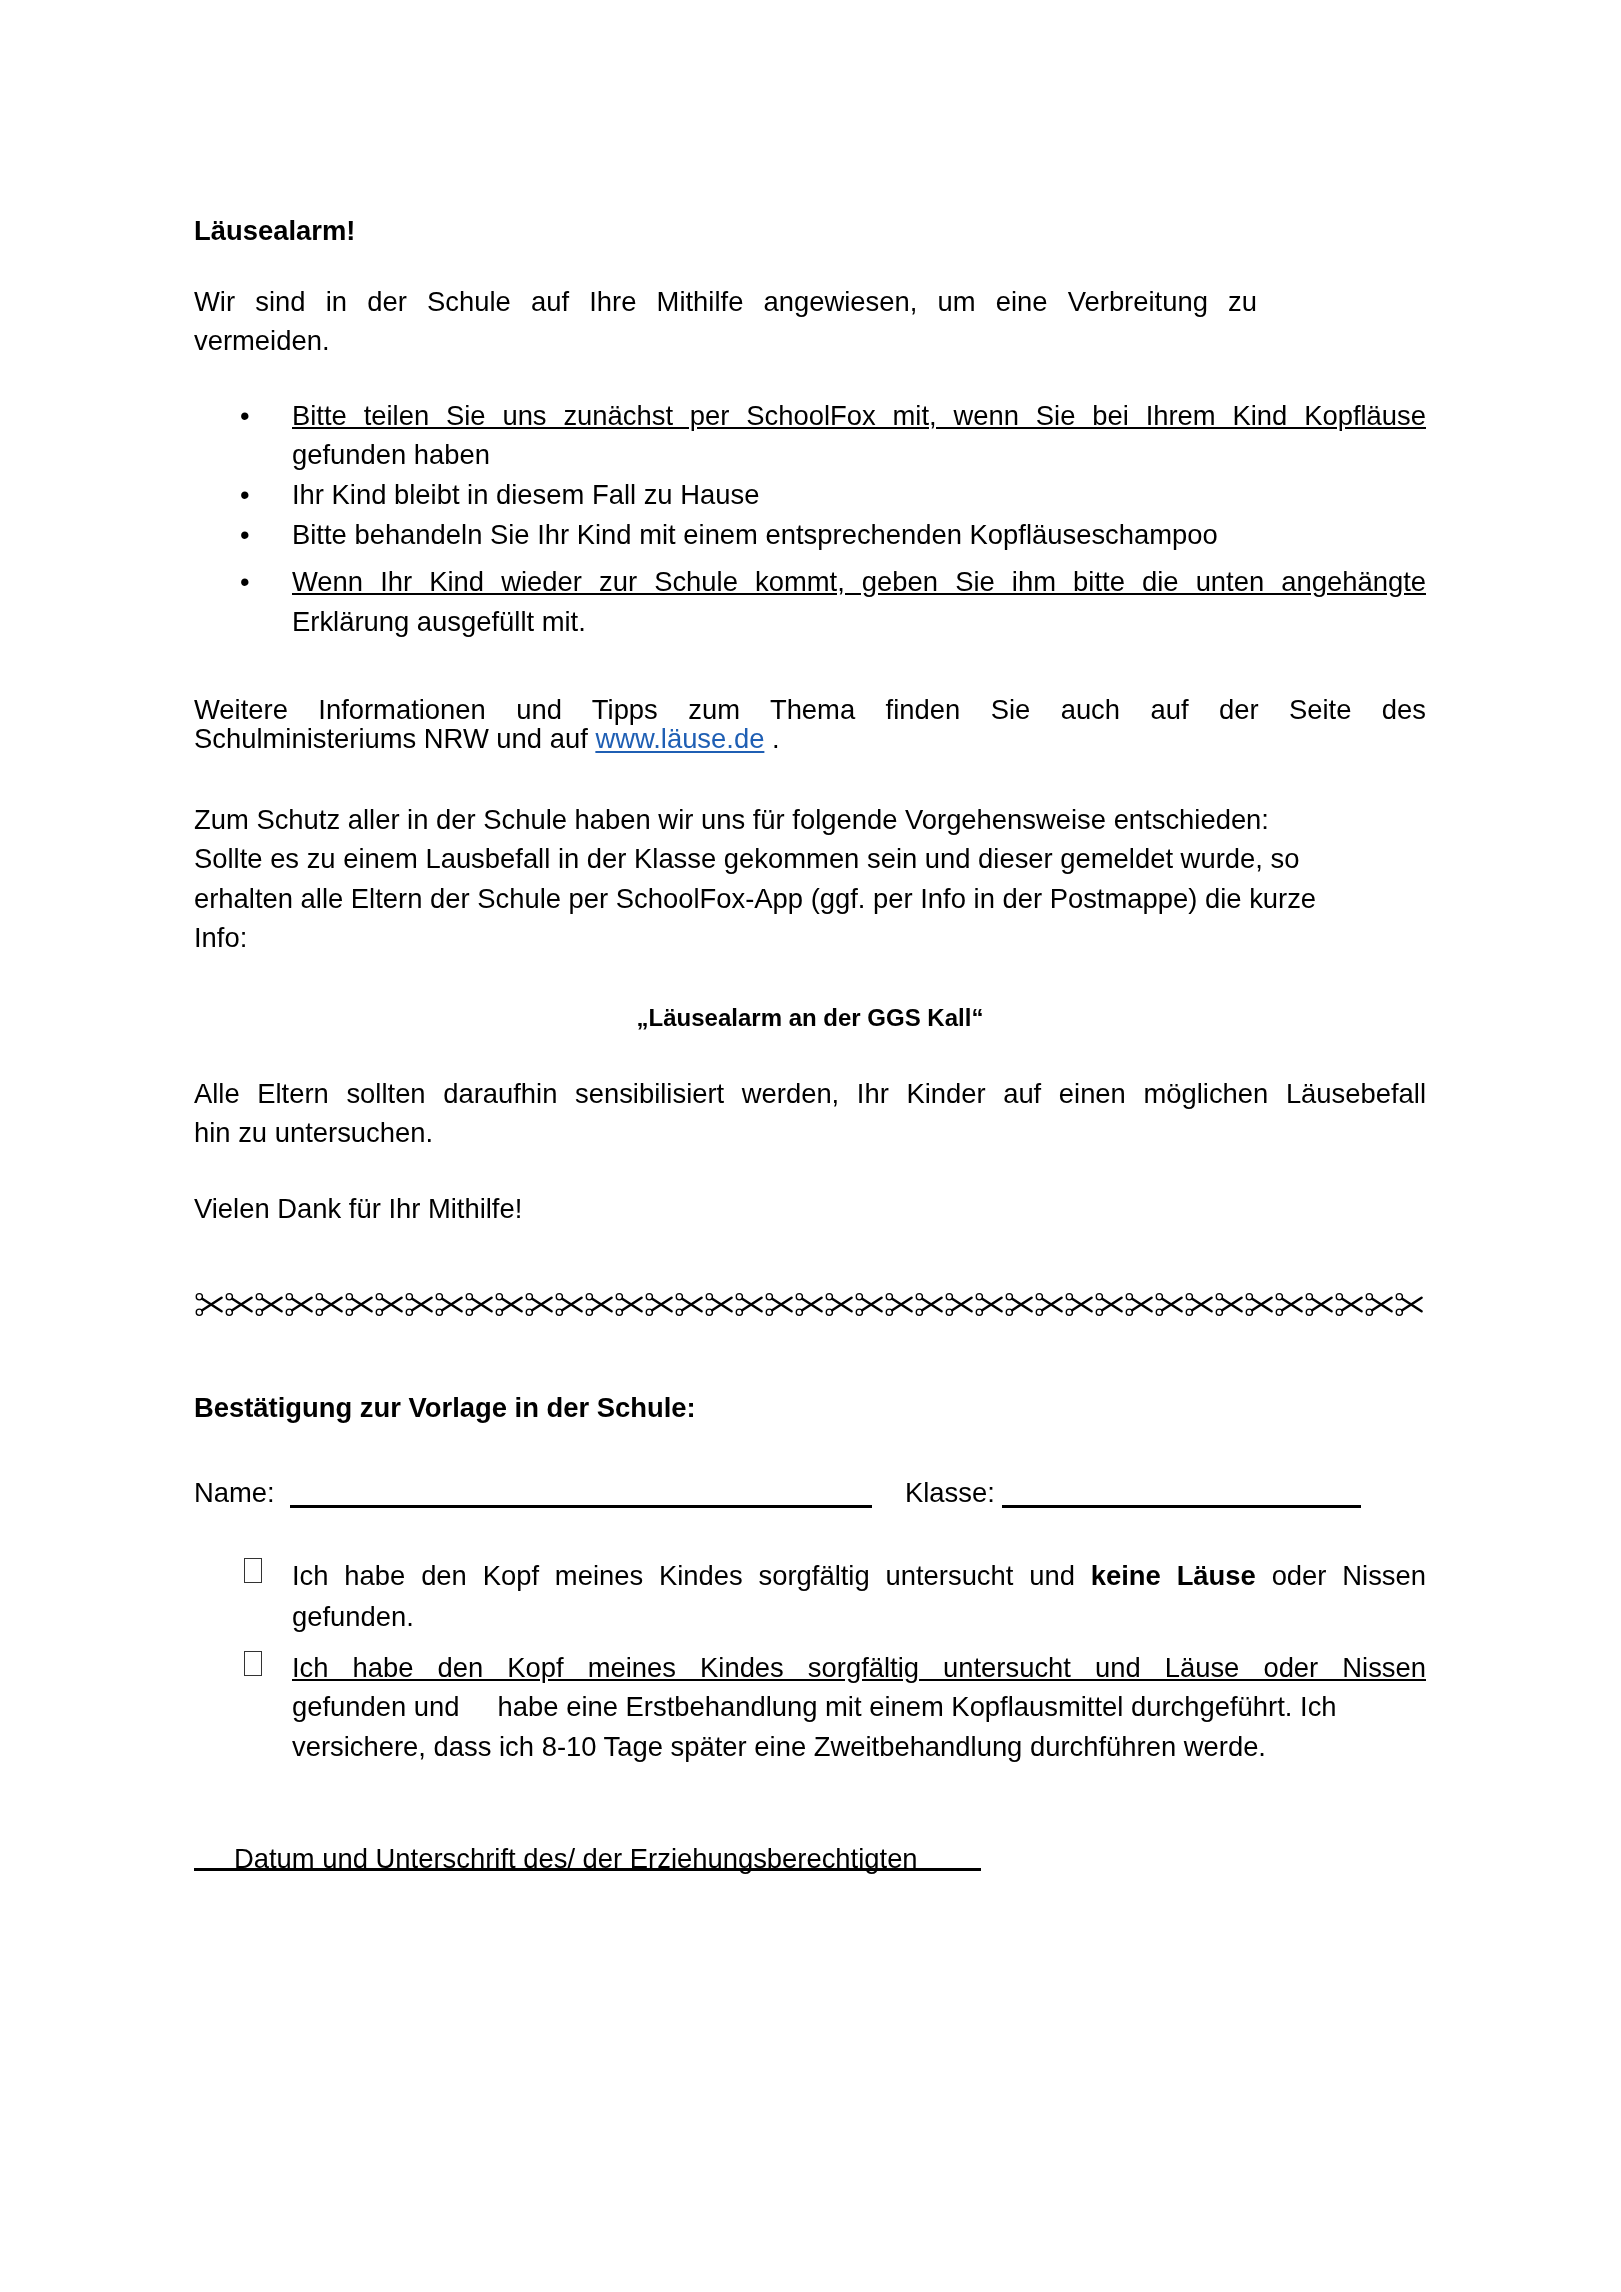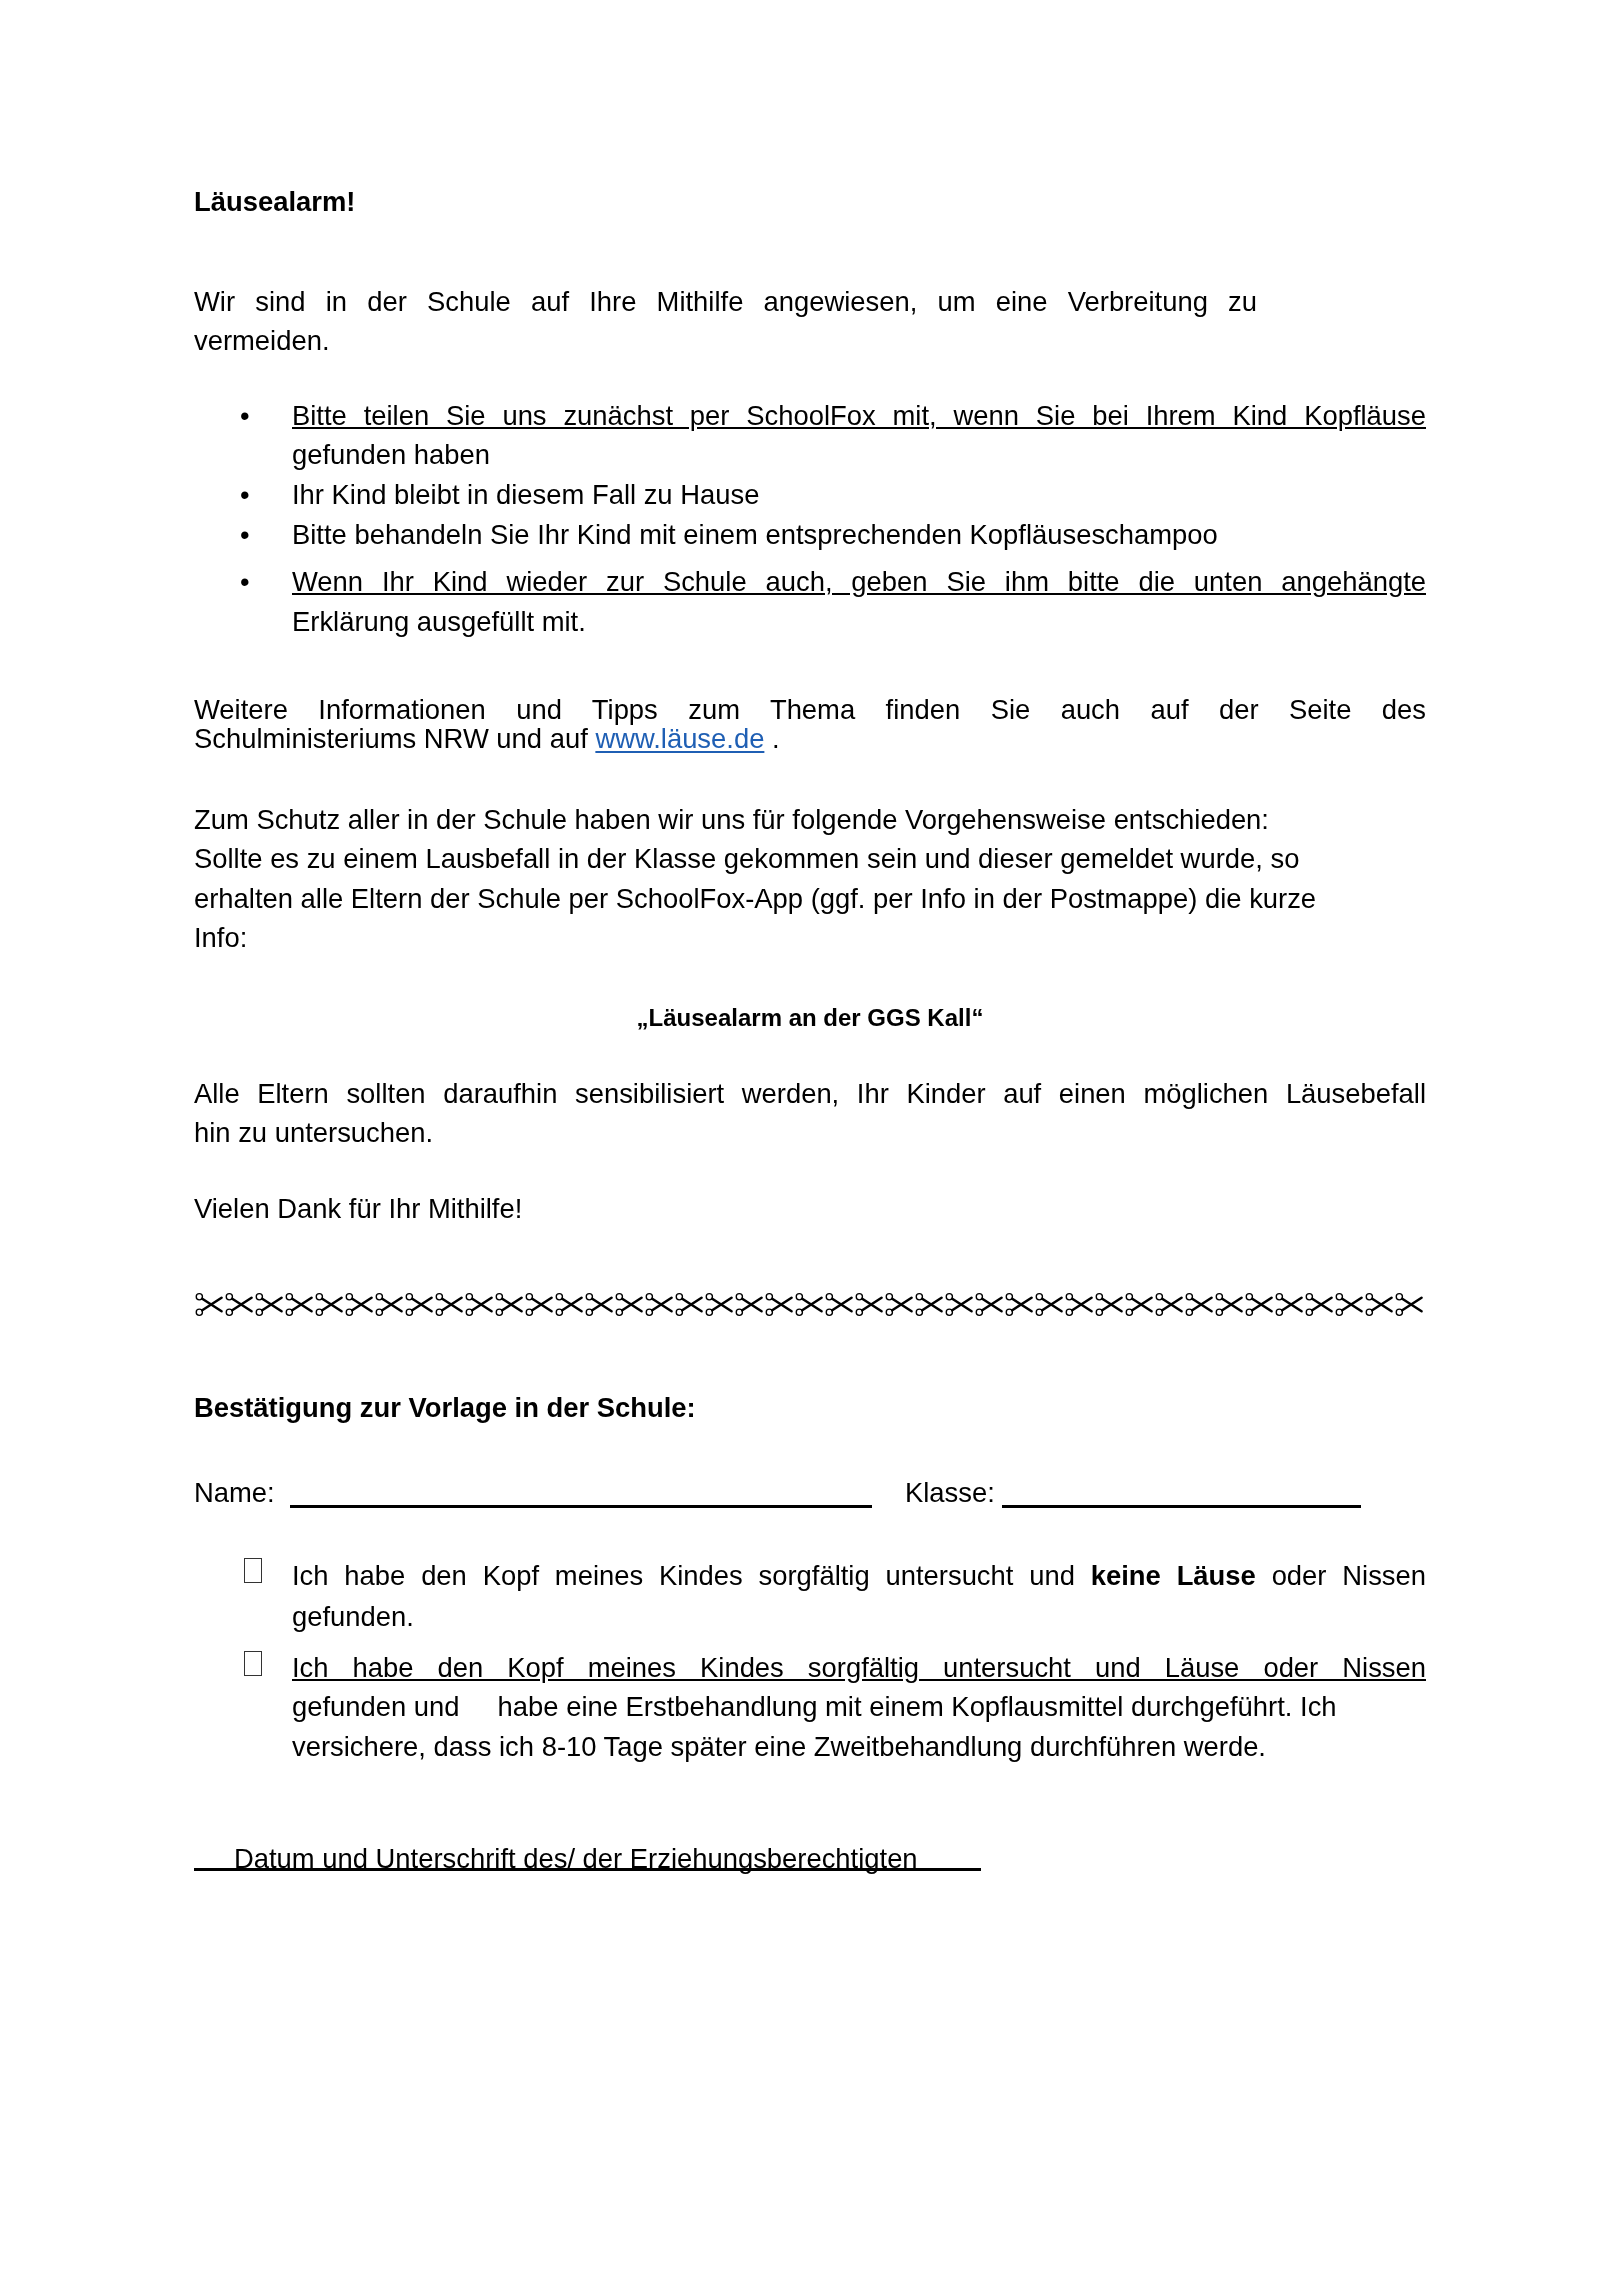--- a/index.html
+++ b/index.html
@@ -18,42 +18,42 @@
   .scissor { width: 30px; height: 29px; flex: 0 0 auto; }
   .uline { position: absolute; height: 2.9px; background: #000; }
   .checkbox { position: absolute; left: 244px; width: 17.6px; height: 24.5px; border: 1.5px solid #333; background: #fff; box-sizing: border-box; }
   .cb-text { left: 292px; }
 </style>
 </head>
 <body>
 
 <div class="page">
 
-  <div class="line bold" style="top:185px;text-align:center;">Läusealarm!</div>
+  <div class="line bold" style="top:214px;text-align:center;">Läusealarm!</div>
 
   <div class="line" style="top:285px; width:1063px; text-align:justify; text-align-last:justify; white-space:normal;">Wir sind in der Schule auf Ihre Mithilfe angewiesen, um eine Verbreitung zu</div>
   <div class="line" style="top:324px;">vermeiden.</div>
 
   <div>
     <div>
       <span class="bullet-dot" style="top:399px;">•</span>
       <div class="line bullet-text btext-just" style="top:399px;">Bitte teilen Sie uns zunächst per SchoolFox mit, wenn Sie bei Ihrem Kind Kopfläuse</div>
       <div class="line bullet-text" style="top:438px;">gefunden haben</div>
     </div>
     <div>
       <span class="bullet-dot" style="top:478px;">•</span>
       <div class="line bullet-text" style="top:478px;">Ihr Kind bleibt in diesem Fall zu Hause</div>
     </div>
     <div>
       <span class="bullet-dot" style="top:518px;">•</span>
       <div class="line bullet-text" style="top:518px;">Bitte behandeln Sie Ihr Kind mit einem entsprechenden Kopfläuseschampoo</div>
     </div>
     <div>
       <span class="bullet-dot" style="top:565px;">•</span>
-      <div class="line bullet-text btext-just" style="top:565px;">Wenn Ihr Kind wieder zur Schule auch, geben Sie ihm bitte die unten angehängte</div>
+      <div class="line bullet-text btext-just" style="top:565px;">Wenn Ihr Kind wieder zur Schule kommt, geben Sie ihm bitte die unten angehängte</div>
       <div class="line bullet-text" style="top:605px;">Erklärung ausgefüllt mit.</div>
     </div>
   </div>
 
   <div class="line just" style="top:693px;">Weitere Informationen und Tipps zum Thema finden Sie auch auf der Seite des</div>
   <div class="line" style="top:722px;"><span>Schulministeriums NRW und auf </span><a class="link">www.läuse.de</a><span> .</span></div>
 
   <div class="line" style="top:842px;">Sollte es zu einem Lausbefall in der Klasse gekommen sein und dieser gemeldet wurde, so</div>
   <div class="line" style="top:803px;">Zum Schutz aller in der Schule haben wir uns für folgende Vorgehensweise entschieden:</div>
   <div class="line" style="top:882px;">erhalten alle Eltern der Schule per SchoolFox-App (ggf. per Info in der Postmappe) die kurze</div>

